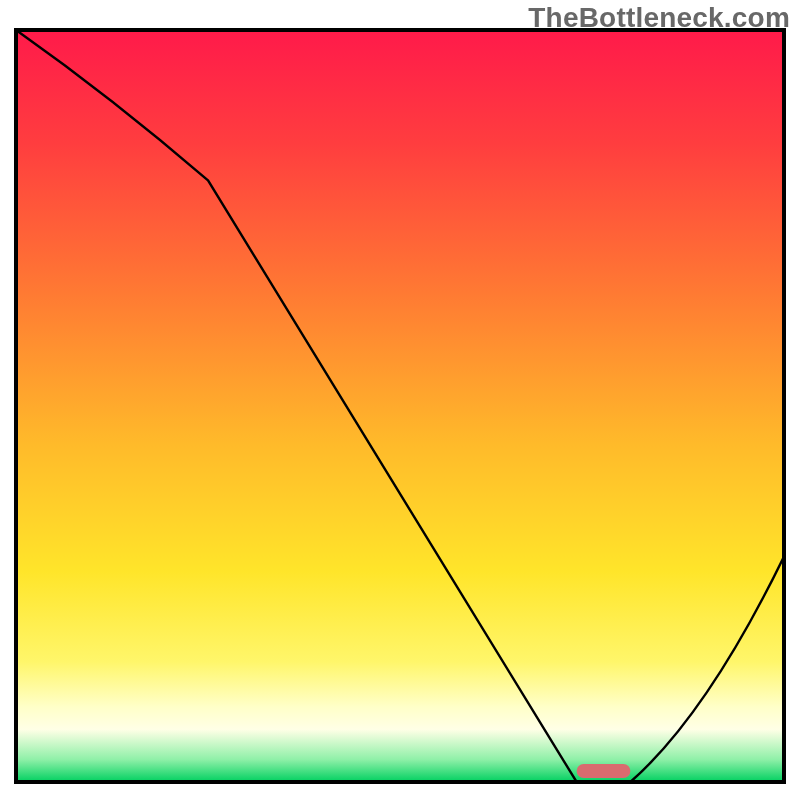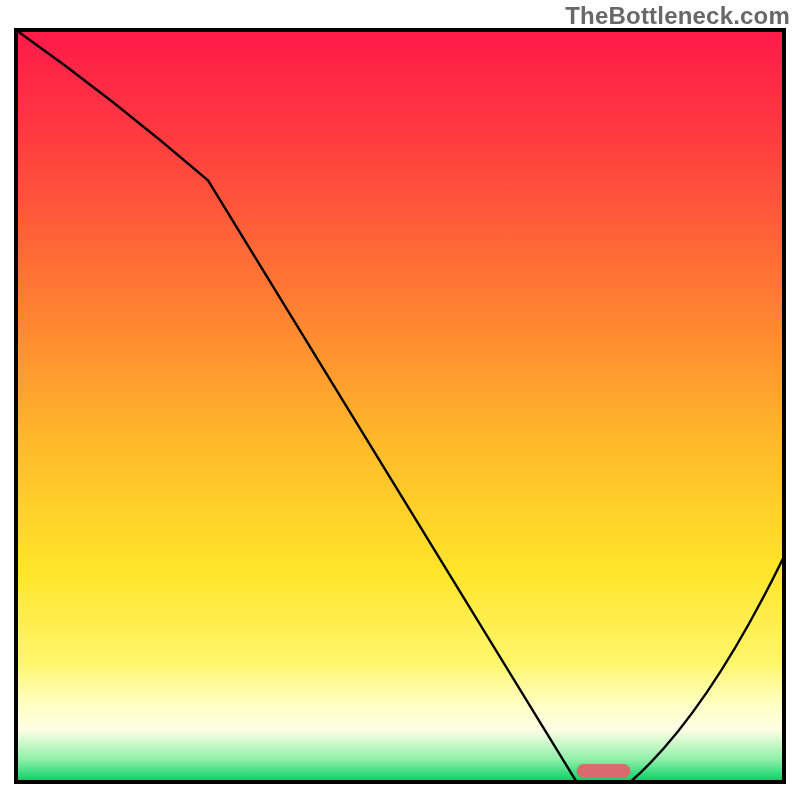--- a/index.html
+++ b/index.html
@@ -12,21 +12,21 @@
   }
   .wrap {
     position: relative;
     width: 800px;
     height: 800px;
   }
   .watermark {
     position: absolute;
     top: 2px;
     right: 10px;
-    font-size: 24px;
+    font-size: 28px;
     font-weight: bold;
     color: #686868;
     letter-spacing: 0.2px;
     z-index: 10;
   }
   svg {
     position: absolute;
     top: 0;
     left: 0;
   }

